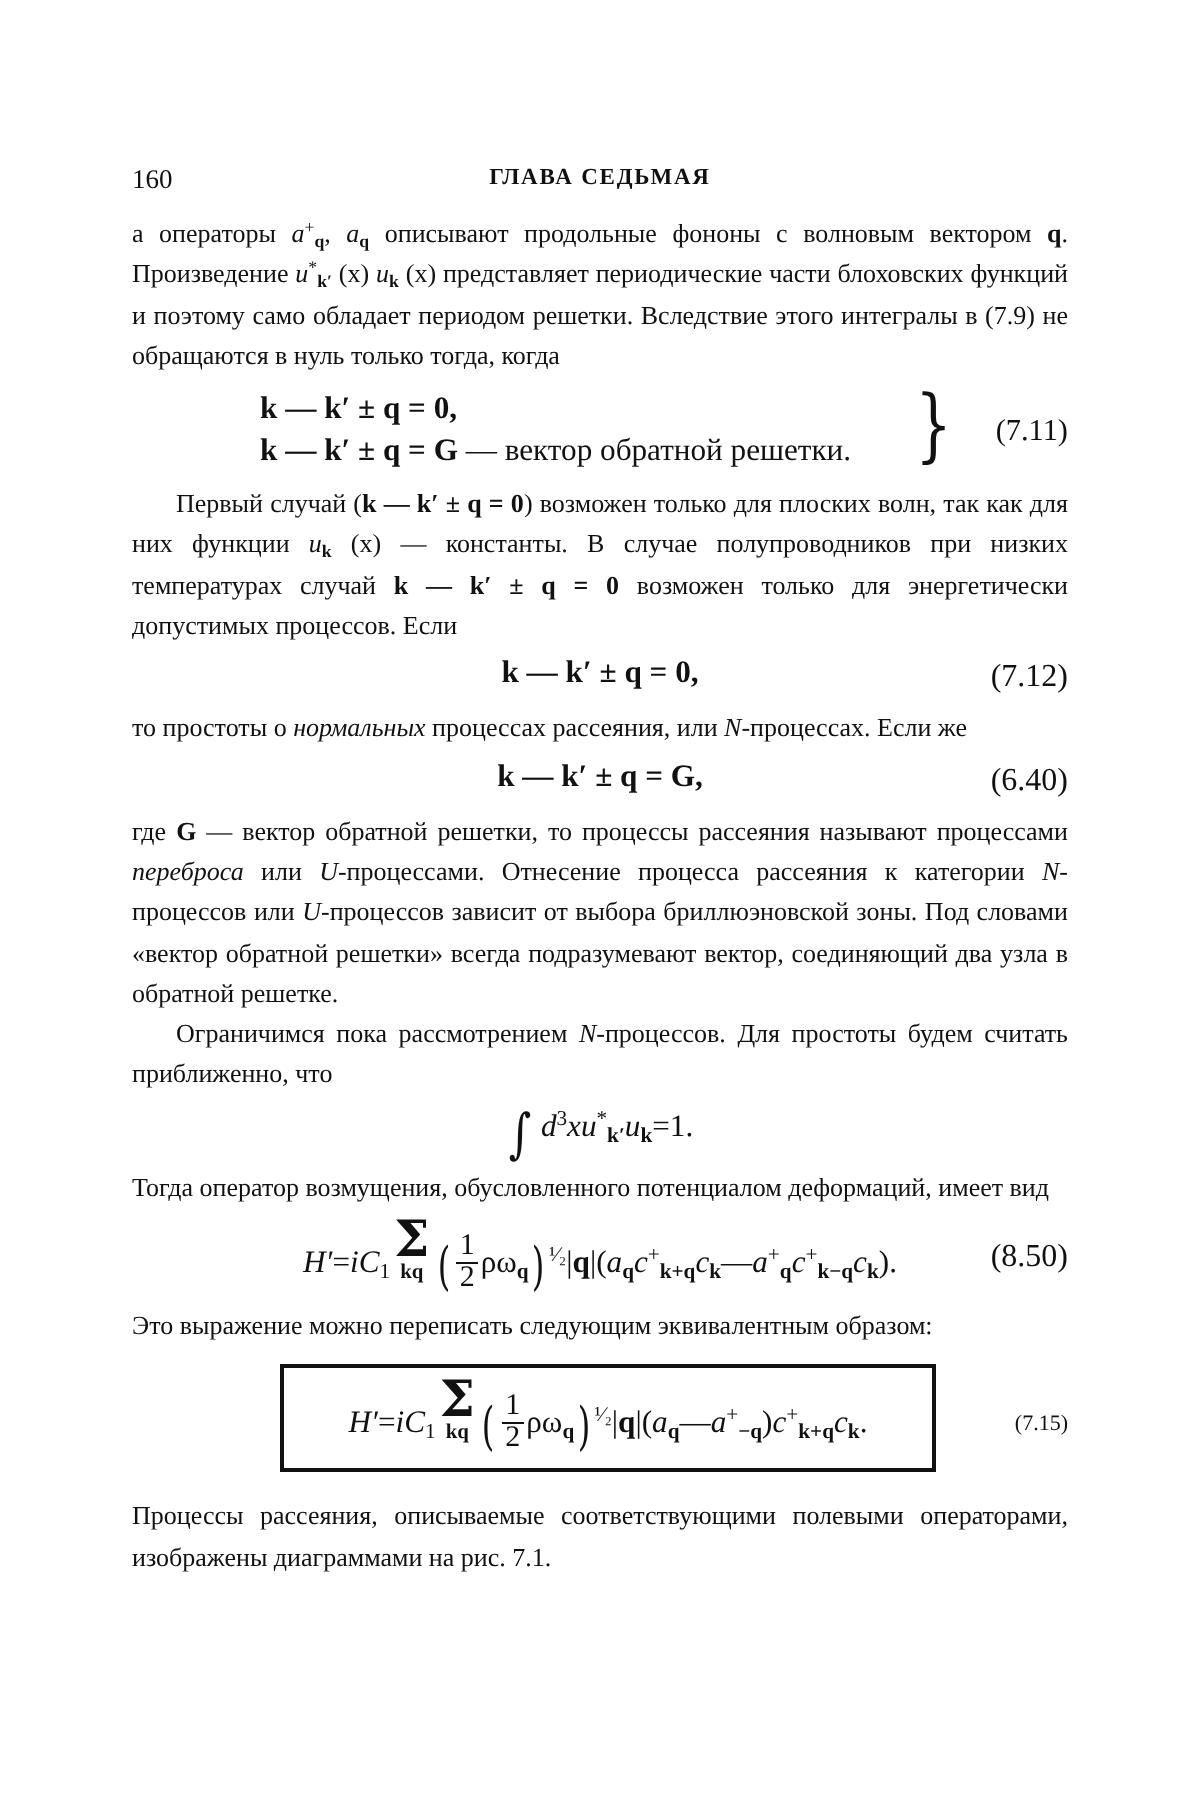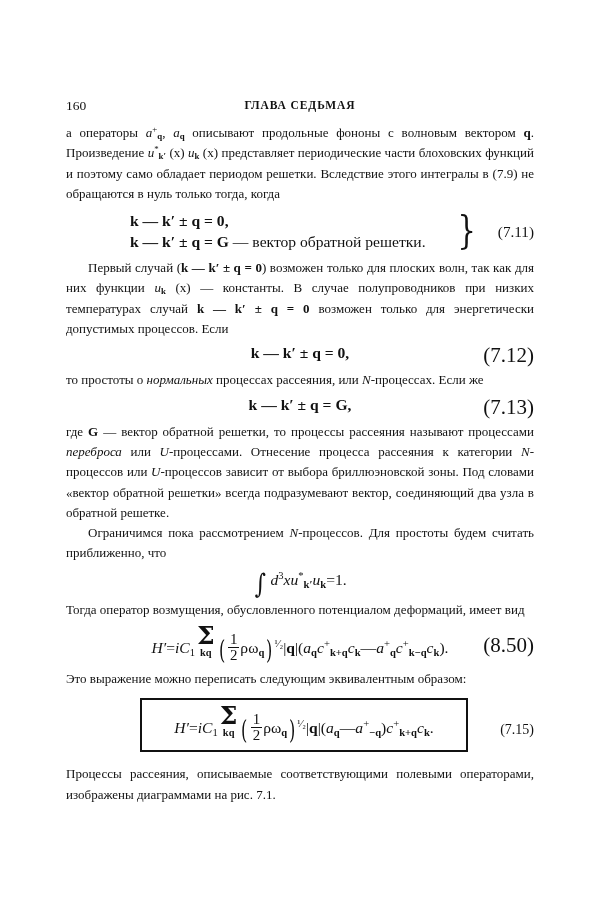--- a/index.html
+++ b/index.html
@@ -10,21 +10,21 @@
   body {
     width: 600px;
     height: 905px;
     position: relative;
     font-family: "Liberation Serif", "DejaVu Serif", serif;
     color: #111111;
     overflow: hidden;
   }
   .page {
     position: absolute;
-    left: 0; top: 16px;
+    left: 0; top: 0;
     width: 600px;
     height: 658px;
     background: #fff;
   }
   .content {
     position: absolute;
     left: 66px;
     top: 82px;
     width: 468px;
   }
@@ -87,21 +87,21 @@
   .eq .body {
     display: block;
     text-align: center;
     white-space: nowrap;
   }
   .eq .num {
     position: absolute;
     right: 0;
     top: 50%;
     transform: translateY(-50%);
-    font-size: 21px;
+    font-size: 16px;
   }
 
   
   .eqpair {
     position: relative;
     width: 468px;
     margin: 6px 0 4px 0;
     font-size: 15.6px;
   }
   .eqpair .lines {
@@ -213,21 +213,21 @@
     border: 2.2px solid #111;
     display: flex;
     align-items: center;
     justify-content: center;
   }
   .boxwrap .box .inner { white-space: nowrap; }
   .boxwrap .num {
     position: absolute;
     right: 0;
     top: 24px;
-    font-size: 14px;
+    font-size: 11px;
   }
   .boxwrap .spacer { height: 56px; }
 </style>
 </head>
 <body>
 
 <div class="page">
   <div class="content">
 
     <div class="runhead">
@@ -251,21 +251,21 @@
 
     <div class="eq">
       <span class="body"><b class="bf">k — k′ ± q = 0,</b></span>
       <span class="num">(7.12)</span>
     </div>
 
     <p class="tx"><span>то простоты о </span><i class="it">нормальных</i><span> процессах рассеяния, или </span><i class="it">N</i><span>-процессах. Если же</span></p>
 
     <div class="eq">
       <span class="body"><b class="bf">k — k′ ± q = G,</b></span>
-      <span class="num">(7.13)</span>
+      <span class="num">(6.40)</span>
     </div>
 
     <p class="tx"><span>где </span><b class="bf">G</b><span> — вектор обратной решетки, то процессы рассеяния называют процессами </span><i class="it">переброса</i><span> или </span><i class="it">U</i><span>-процессами. Отнесение процесса рассеяния к категории </span><i class="it">N</i><span>-процессов или </span><i class="it">U</i><span>-процессов зависит от выбора бриллюэновской зоны. Под словами «вектор обратной решетки» всегда подразумевают вектор, соединяющий два узла в обратной решетке.</span></p>
 
     <p class="tx ind"><span>Ограничимся пока рассмотрением </span><i class="it">N</i><span>-процессов. Для простоты будем считать приближенно, что</span></p>
 
     <div class="eq" style="margin-top:7px;margin-bottom:7px;">
       <span class="body"><span class="intg">∫</span><span class="m"><span>d</span><sup>3</sup><span>x</span></span><span class="m"><span>u</span><sup>*</sup><sub class="subb">k′</sub></span><span class="m"><span>u</span><sub class="subb">k</sub></span><span>=</span><span>1</span><span>.</span></span>
     </div>
 

